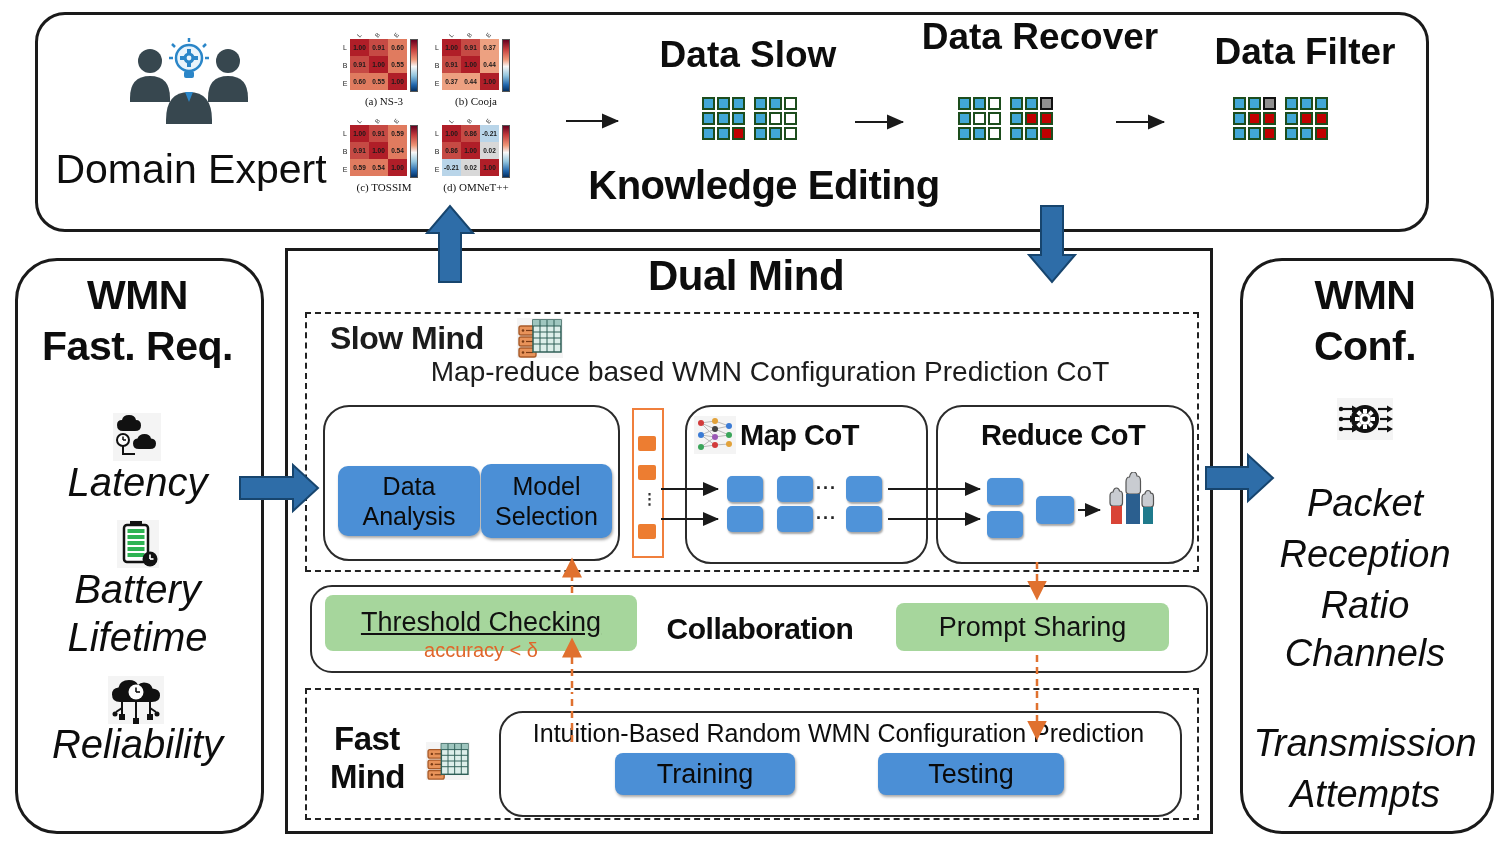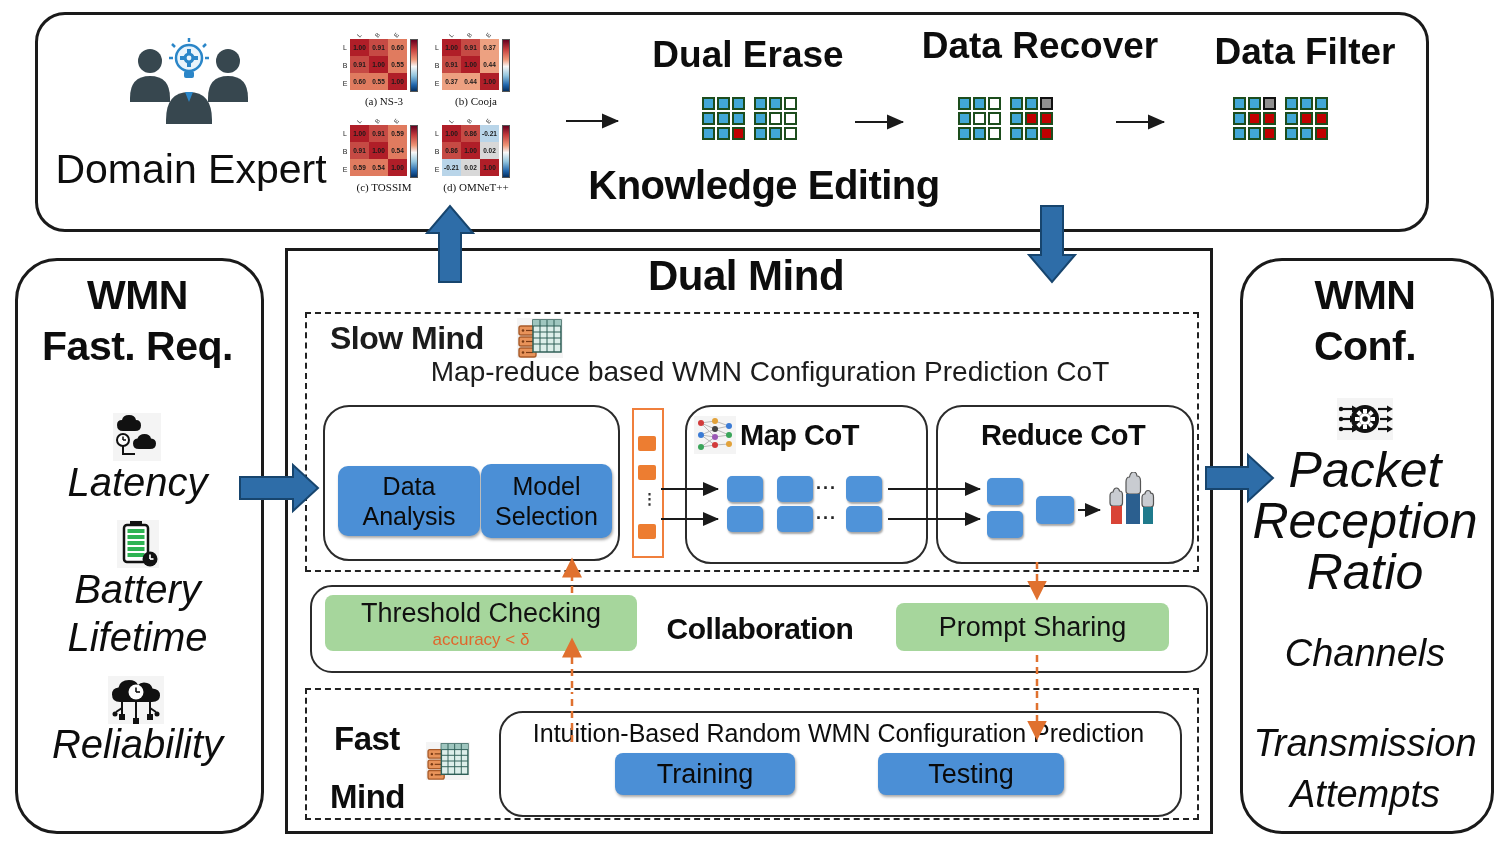--- a/index.html
+++ b/index.html
@@ -197,22 +197,22 @@
           <div class="hm-cell" style="background: rgb(224, 123, 95);">0.54</div>
           <div class="hm-cell" style="background: rgb(224, 123, 95);">0.59</div>
           <div class="hm-cell" style="background: rgb(224, 123, 95);">0.54</div>
           <div class="hm-cell" style="background: rgb(176, 30, 40);">1.00</div>
         </div>
       <div class="hm-cbar"></div>
       </div>
     <div class="hm-caption">(c) TOSSIM</div>
   </div>
 
-  <div class="stage-label" style="left:628px;top:34px;">Dual Erase</div>
-  <div class="stage-label" style="left:920px;top:25px;">Data Recover</div>
+  <div class="stage-label" style="left:628px;top:34px;">Data Slow</div>
+  <div class="stage-label" style="left:920px;top:16px;">Data Recover</div>
   <div class="stage-label" style="left:1185px;top:31px;">Data Filter</div>
 
   <div class="grid-pair" style="left:702px;top:97px;">
       <div class="dgrid">
         <div class="dcell" style="background: rgb(65, 167, 214);"></div>
         <div class="dcell" style="background: rgb(65, 167, 214);"></div>
         <div class="dcell" style="background: rgb(65, 167, 214);"></div>
         <div class="dcell" style="background: rgb(65, 167, 214);"></div>
         <div class="dcell" style="background: rgb(65, 167, 214);"></div>
         <div class="dcell" style="background: rgb(65, 167, 214);"></div>
@@ -365,21 +365,21 @@
       <rect x="18" y="19" width="4" height="4"></rect>
         <rect x="34" y="19" width="4" height="4"></rect>
       <rect x="20.2" y="13.2" width="4" height="4" transform="rotate(45 22.2 15.2)"></rect>
       <rect x="31.8" y="13.2" width="4" height="4" transform="rotate(-45 33.8 15.2)"></rect>
       <rect x="20.2" y="24.8" width="4" height="4" transform="rotate(-45 22.2 26.8)"></rect>
       <rect x="31.8" y="24.8" width="4" height="4" transform="rotate(45 33.8 26.8)"></rect>
     </g>
     <circle cx="28" cy="21" r="2.8" fill="#111"></circle>
   </svg>
 
-  <div class="abs ctr italic-item" style="left:1240px;top:445px;width:250px;font-size:50px;line-height:51px;">Packet Reception Ratio</div>
+  <div class="abs ctr italic-item" style="left:1240px;top:478px;width:250px;font-size:38px;line-height:51px;">Packet Reception Ratio</div>
   <div class="abs ctr italic-item" style="left:1240px;top:632px;width:250px;font-size:38px;">Channels</div>
   <div class="abs ctr italic-item" style="left:1237px;top:718px;width:256px;font-size:38px;line-height:51px;">Transmission Attempts</div>
 
   <div class="square-box" style="left:285px;top:248px;width:922px;height:580px;"></div>
   <div class="abs ctr bold-title" style="left:285px;top:252px;width:922px;font-size:42px;">Dual Mind</div>
 
   <div class="dashed-box" style="left:305px;top:312px;width:890px;height:256px;"></div>
   <div class="abs bold-title" style="left:330px;top:320px;font-size:32px;color:#1c1c1c;">Slow Mind</div>
 
   <svg class="abs icon-bg" style="left:517px;top:318px;" width="46" height="40" viewBox="0 0 46 40">
@@ -474,29 +474,29 @@
       <path d="M20 10 q0-5 3.5-5 q1-5 4-5 q3 0 3.5 4 q3.5 0 3.5 5 l0 10 q0 3-3.5 3 l-7.5 0 q-3.5 0-3.5-3 Z"></path>
       <path d="M36 26 q0-4 2.8-4 q0.8-3.5 3.2-3.5 q2.4 0 2.8 2.7 q2.7 0 2.7 3.8 l0 7 q0 3-2.7 3 l-6 0 q-2.8 0-2.8-3 Z"></path>
     </g>
     <rect x="5" y="34" width="11" height="18" fill="#d94436"></rect>
     <rect x="20" y="22" width="14" height="30" fill="#2b5f8f"></rect>
     <rect x="37" y="35" width="10" height="17" fill="#1f7a8c"></rect>
   </svg>
 
   <div class="inner-box" style="left:310px;top:585px;width:894px;height:84px;border-radius:22px;"></div>
   <div class="green-chip" style="left:325px;top:595px;width:312px;height:56px;">
-    <div style="font-size:27px;margin-top:3px;">Threshold Checking</div>
-    <div style="font-size:17px;color:#e0662b;margin-top:1px;">accuracy &lt; δ</div>
+    <div style="font-size:27px;margin-top:12px;text-decoration:underline;">Threshold Checking</div>
+    <div style="font-size:20px;color:#e0662b;margin-top:1px;">accuracy &lt; δ</div>
   </div>
   <div class="abs ctr bold-title" style="left:655px;top:612px;width:210px;font-size:30px;">Collaboration</div>
   <div class="green-chip" style="left:896px;top:603px;width:273px;height:48px;line-height:48px;font-size:27px;">Prompt Sharing</div>
 
   <div class="dashed-box" style="left:305px;top:688px;width:890px;height:128px;"></div>
   <div class="abs bold-title" style="left:334px;top:720px;font-size:33px;">Fast</div>
-  <div class="abs bold-title" style="left:330px;top:778px;font-size:33px;">Mind</div>
+  <div class="abs bold-title" style="left:330px;top:758px;font-size:33px;">Mind</div>
 
   <svg class="abs icon-bg" style="left:426px;top:742px;" width="44" height="38" viewBox="0 0 46 40">
     <g>
       <rect x="2" y="8" width="17" height="9" rx="2" fill="#e8935a" stroke="#a85a28" stroke-width="1.4"></rect>
       <rect x="2" y="19" width="17" height="9" rx="2" fill="#e8935a" stroke="#a85a28" stroke-width="1.4"></rect>
       <rect x="2" y="30" width="17" height="9" rx="2" fill="#e8935a" stroke="#a85a28" stroke-width="1.4"></rect>
       <circle cx="6" cy="12.5" r="1.3" fill="#7a3a14"></circle>
         <circle cx="6" cy="23.5" r="1.3" fill="#7a3a14"></circle>
       <circle cx="6" cy="34.5" r="1.3" fill="#7a3a14"></circle>
       <line x1="9" y1="12.5" x2="16" y2="12.5" stroke="#7a3a14" stroke-width="1.2"></line>

